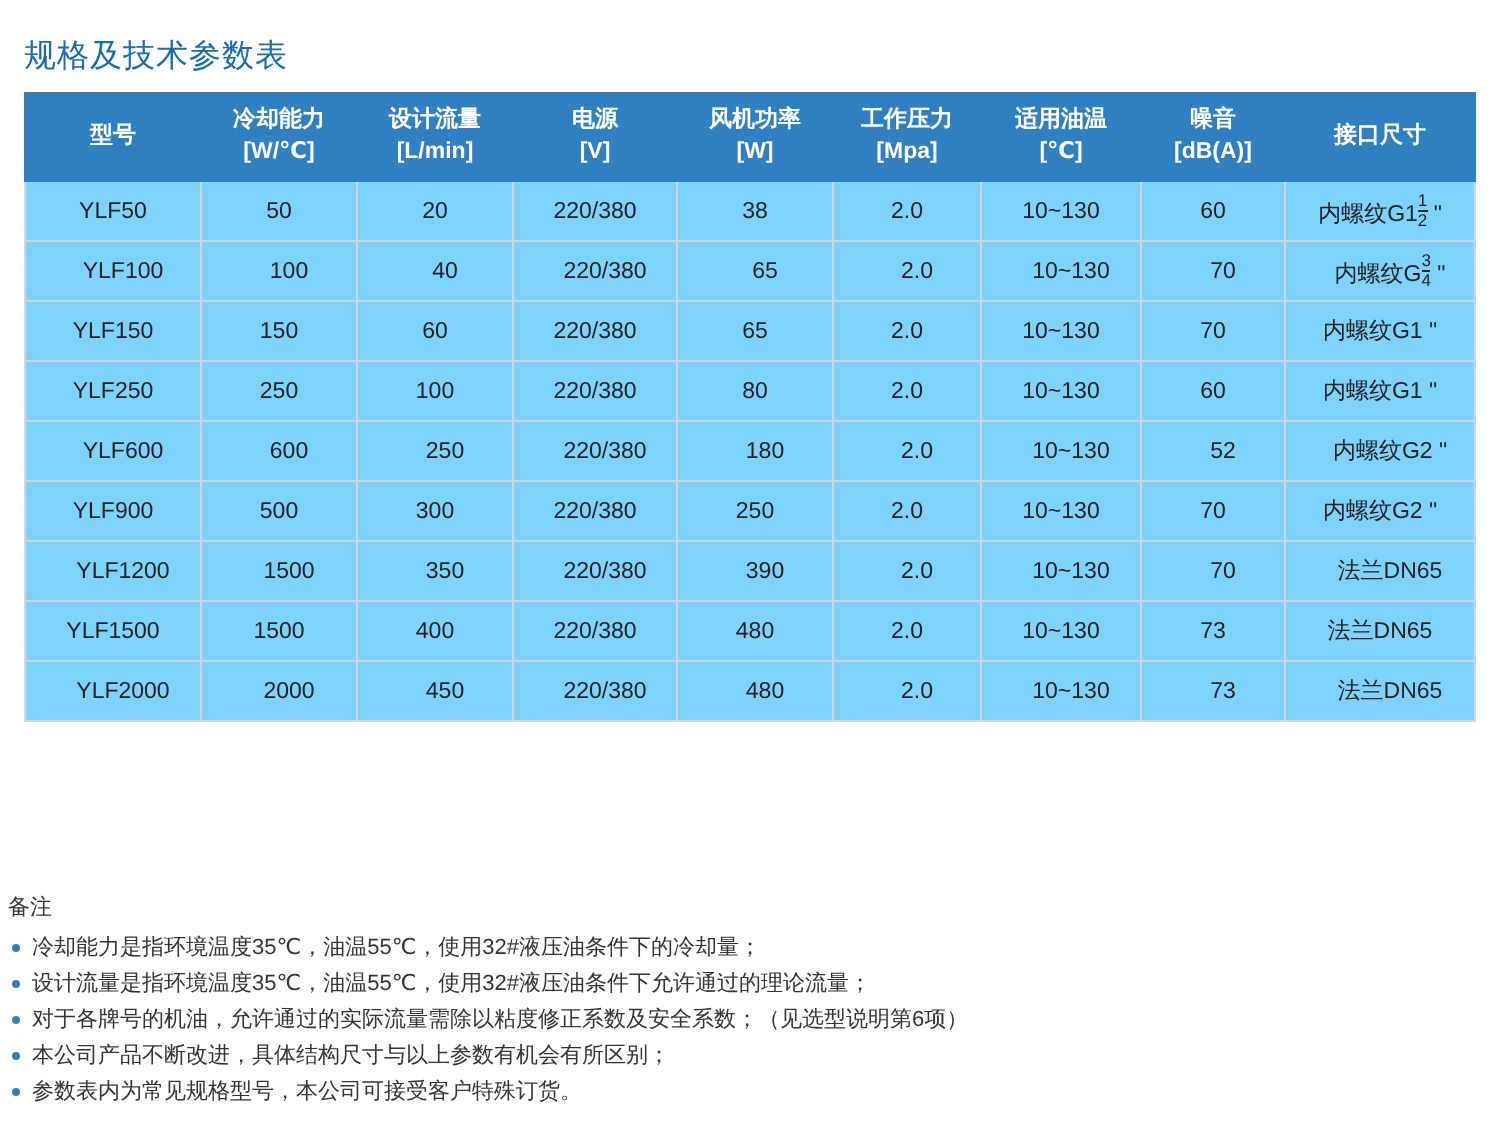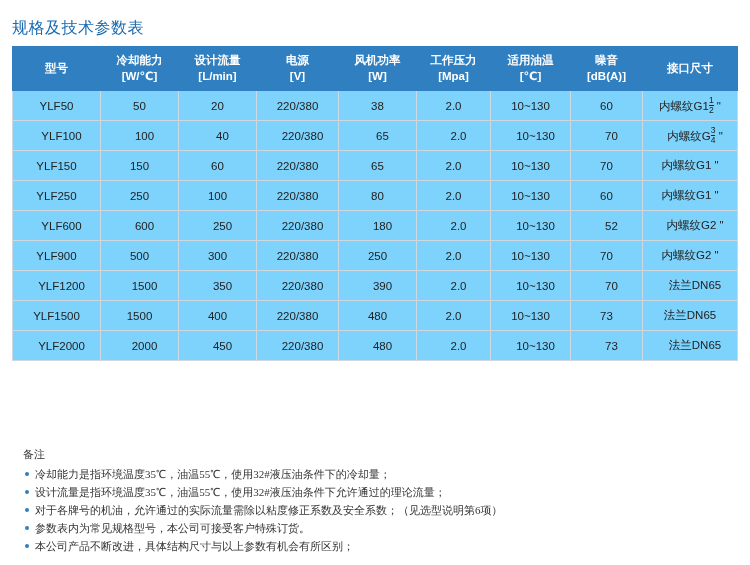--- a/index.html
+++ b/index.html
@@ -61,41 +61,40 @@
     display: inline-block;
     vertical-align: -0.25em;
     font-size: 8.5px;
     line-height: 1;
     text-align: center;
   }
   .frac .num { display: block; }
   .frac .den { display: block; border-top: 1px solid #222; }
   .notes {
     position: absolute;
-    left: 23px;
+    left: 4px;
     top: 446px;
     width: 726px;
     font-size: 11px;
     color: #333333;
     line-height: 1.55;
   }
   .notes .notes-title {
     margin-bottom: 3px;
     color: #333333;
   }
   .notes ul {
     list-style: none;
     margin: 0;
     padding: 0;
   }
   .notes li {
     position: relative;
     padding-left: 12px;
     margin-bottom: 1px;
-    font-family: Liberation Serif, serif;
   }
   .notes li:before {
     content: "";
     position: absolute;
     left: 2px;
     top: 6px;
     width: 4px;
     height: 4px;
     background: #2f7fc1;
     border-radius: 50%;
@@ -251,18 +250,18 @@
         </tr>
       </tbody>
   </table>
 
   <div class="notes">
     <div class="notes-title">备注</div>
     <ul id="notes-list">
         <li>冷却能力是指环境温度35℃，油温55℃，使用32#液压油条件下的冷却量；</li>
         <li>设计流量是指环境温度35℃，油温55℃，使用32#液压油条件下允许通过的理论流量；</li>
         <li>对于各牌号的机油，允许通过的实际流量需除以粘度修正系数及安全系数；（见选型说明第6项）</li>
+        <li>本公司产品不断改进，具体结构尺寸与以上参数有机会有所区别；</li>
         <li>参数表内为常见规格型号，本公司可接受客户特殊订货。</li>
-        <li>本公司产品不断改进，具体结构尺寸与以上参数有机会有所区别；</li>
       </ul>
   </div>
 
 </div>
 
 </body></html>

